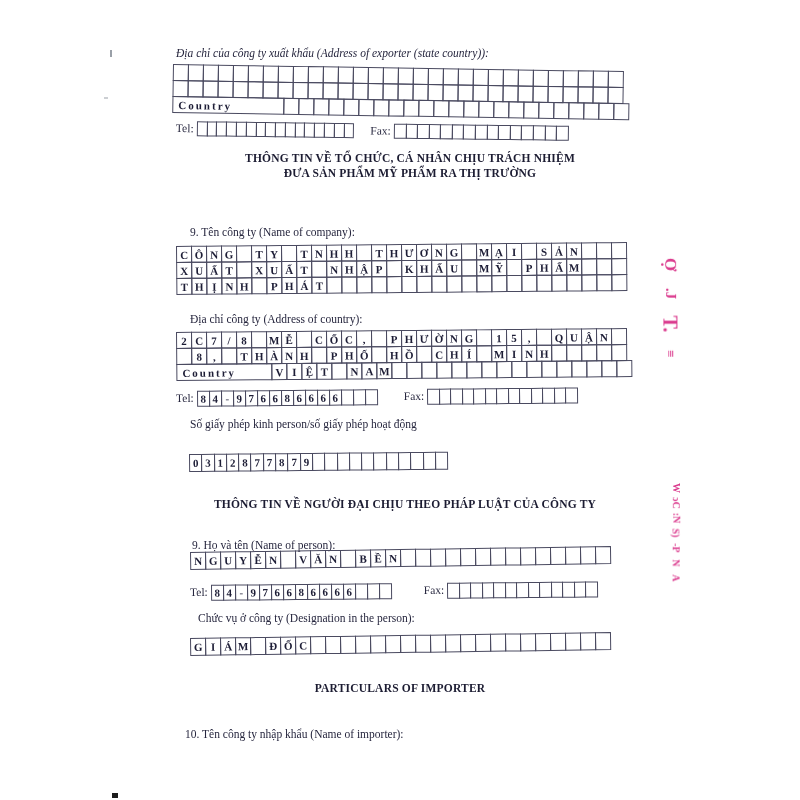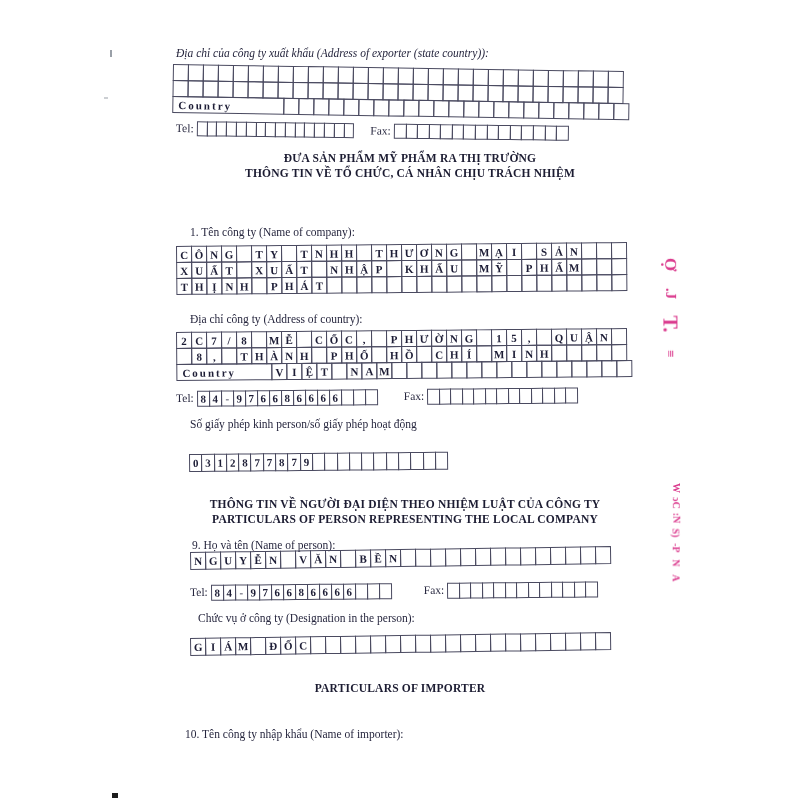--- a/index.html
+++ b/index.html
@@ -178,25 +178,25 @@
           <div class="cell" style="width: 12.6px; height: 15px;"></div>
           <div class="cell" style="width: 12.6px; height: 15px;"></div>
           <div class="cell" style="width: 12.6px; height: 15px;"></div>
           <div class="cell" style="width: 12.6px; height: 15px;"></div>
           <div class="cell" style="width: 12.6px; height: 15px;"></div>
         </div>
       </span>
   </div>
 
   <div class="title" style="left:160px;top:151px;width:500px;">
+    <div>THÔNG TIN VỀ TỔ CHỨC, CÁ NHÂN CHỊU TRÁCH NHIỆM</div>
     <div>ĐƯA SẢN PHẨM MỸ PHẨM RA THỊ TRƯỜNG</div>
-    <div>THÔNG TIN VỀ TỔ CHỨC, CÁ NHÂN CHỊU TRÁCH NHIỆM</div>
   </div>
 
-  <div class="lbl" style="left:190px;top:226px;">1. Tên công ty (Name of company):</div>
+  <div class="lbl" style="left:190px;top:226px;">9. Tên công ty (Name of company):</div>
   <div class="grid grid-abs r-ccw" style="left:176px;top:246px;">
       <div class="grow">
         <div class="cell" style="height: 17px; width: 16px;">C</div>
         <div class="cell" style="height: 17px; width: 16px;">Ô</div>
         <div class="cell" style="height: 17px; width: 16px;">N</div>
         <div class="cell" style="height: 17px; width: 16px;">G</div>
         <div class="cell" style="height: 17px; width: 16px;"></div>
         <div class="cell" style="height: 17px; width: 16px;">T</div>
         <div class="cell" style="height: 17px; width: 16px;">Y</div>
         <div class="cell" style="height: 17px; width: 16px;"></div>
@@ -446,22 +446,21 @@
         <div class="cell" style="width: 13.3px; height: 18px;"></div>
         <div class="cell" style="width: 13.3px; height: 18px;"></div>
         <div class="cell" style="width: 13.3px; height: 18px;"></div>
         <div class="cell" style="width: 13.3px; height: 18px;"></div>
         <div class="cell" style="width: 13.3px; height: 18px;"></div>
         <div class="cell" style="width: 13.3px; height: 18px;"></div>
       </div>
     </div>
 
   <div class="title" style="left:150px;top:497px;width:510px;">
-    <div>THÔNG TIN VỀ NGƯỜI ĐẠI DIỆN THEO NHIỆM LUẬT CỦA CÔNG TY</div>
-    <div>PARTICULARS OF PERSON REPRESENTING THE LOCAL COMPANY</div>
+    <div>THÔNG TIN VỀ NGƯỜI ĐẠI CHỊU THEO PHÁP LUẬT CỦA CÔNG TY</div>
   </div>
 
   <div class="lbl" style="left:192px;top:539px;">9. Họ và tên (Name of person):</div>
   <div class="grid grid-abs r-ccw2" style="left:190px;top:552px;">
       <div class="grow">
         <div class="cell" style="height: 18px; width: 16px;">N</div>
         <div class="cell" style="height: 18px; width: 16px;">G</div>
         <div class="cell" style="height: 18px; width: 16px;">U</div>
         <div class="cell" style="height: 18px; width: 16px;">Y</div>
         <div class="cell" style="height: 18px; width: 16px;">Ễ</div>

